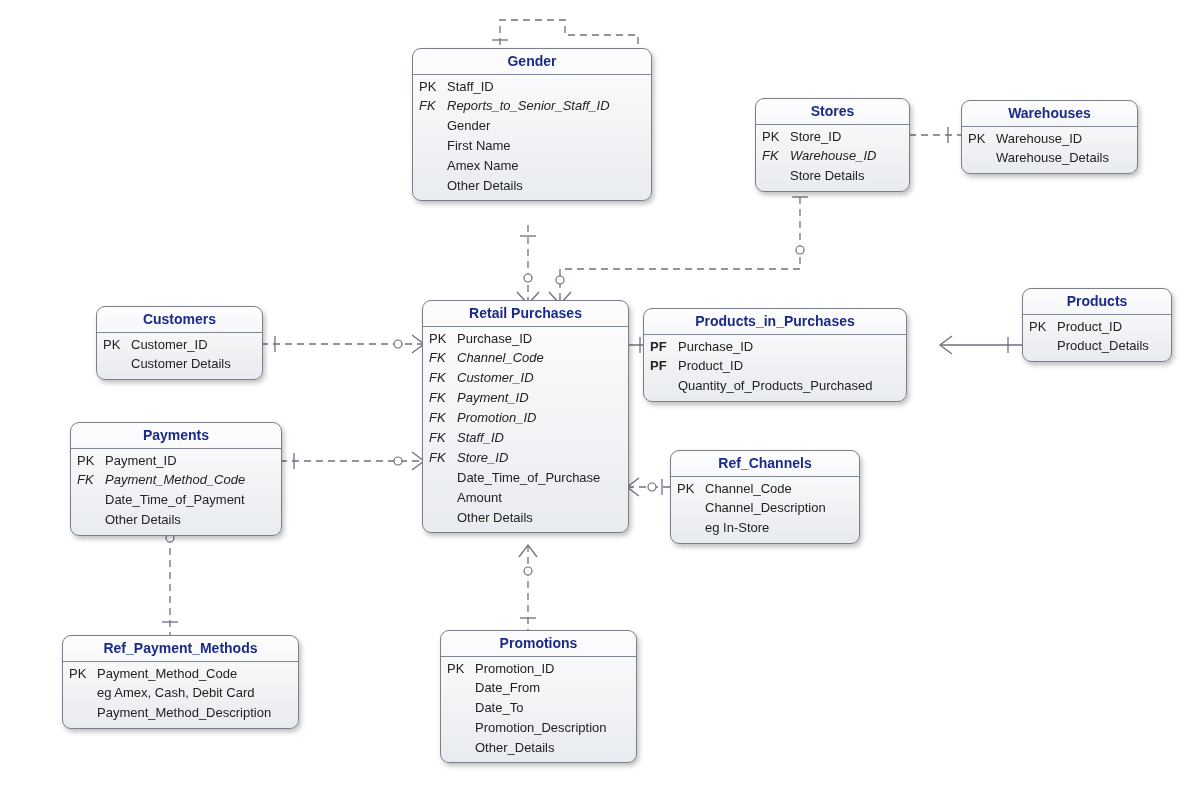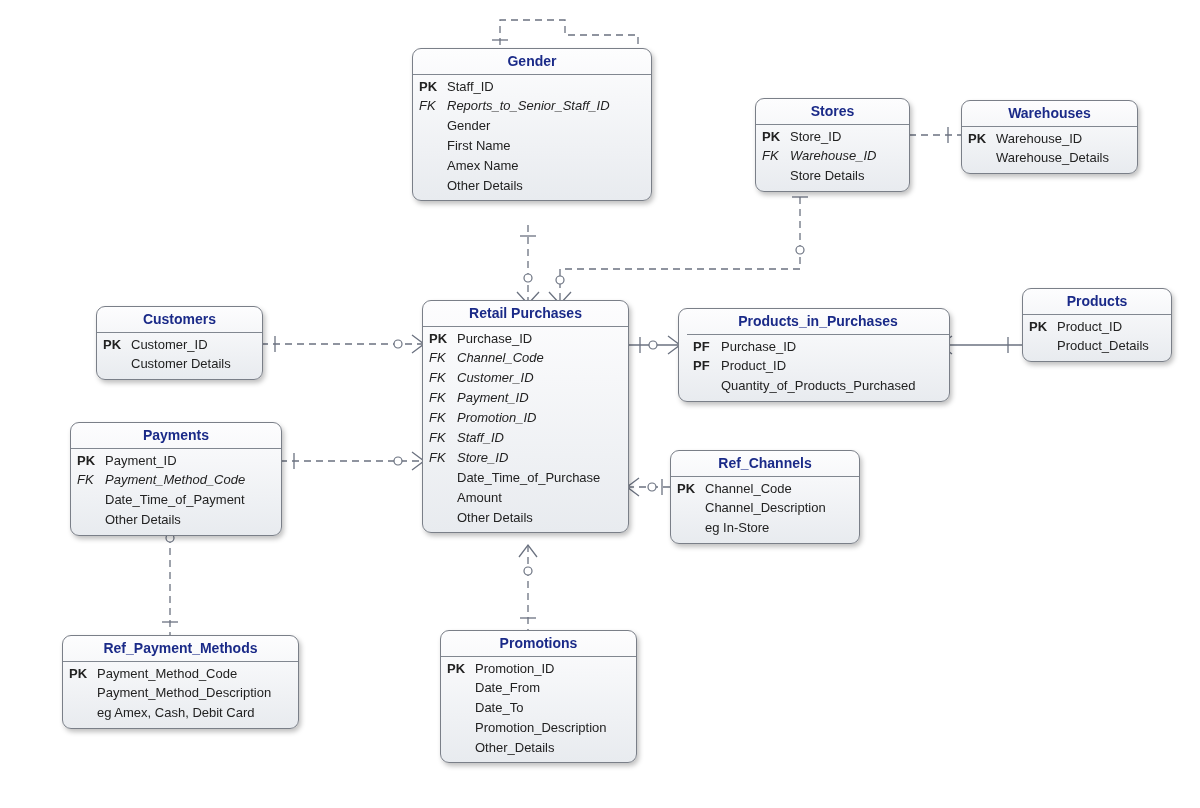--- a/index.html
+++ b/index.html
@@ -38,21 +38,21 @@
   }
   .row {
     display: flex;
     padding: 1.5px 8px 1.5px 6px;
     line-height: 1.3;
     white-space: nowrap;
   }
   .keycol {
     width: 28px;
     flex: 0 0 28px;
-    font-weight: bold;
+    font-weight: normal;
     color: #222;
   }
   .fk .keycol { font-style: italic; font-weight: normal; }
   .pf .keycol { font-weight: bold; }
   .attr {
     color: #222;
   }
   .fk .attr { font-style: italic; }
   svg.wires {
     position: absolute;
@@ -241,21 +241,21 @@
         <div class="row ">
           <span class="keycol"></span>
           <span class="attr">Amount</span>
         </div>
         <div class="row ">
           <span class="keycol"></span>
           <span class="attr">Other Details</span>
         </div>
       </div>
     </div>
-  <div id="ent-pip" class="entity" style="left:678px; top:308px; width:262px;padding-left:8px;">
+  <div id="ent-pip" class="entity" style="left:643px; top:308px; width:262px;">
       <div class="title">Products_in_Purchases</div>
       <div class="body">
         <div class="row pf">
           <span class="keycol">PF</span>
           <span class="attr">Purchase_ID</span>
         </div>
         <div class="row pf">
           <span class="keycol">PF</span>
           <span class="attr">Product_ID</span>
         </div>
@@ -318,25 +318,25 @@
     </div>
   <div id="ent-paymeth" class="entity" style="left:62px;  top:635px; width:235px;">
       <div class="title">Ref_Payment_Methods</div>
       <div class="body">
         <div class="row pk">
           <span class="keycol">PK</span>
           <span class="attr">Payment_Method_Code</span>
         </div>
         <div class="row ">
           <span class="keycol"></span>
+          <span class="attr">eg Amex, Cash, Debit Card</span>
+        </div>
+        <div class="row ">
+          <span class="keycol"></span>
           <span class="attr">Payment_Method_Description</span>
-        </div>
-        <div class="row ">
-          <span class="keycol"></span>
-          <span class="attr">eg Amex, Cash, Debit Card</span>
         </div>
       </div>
     </div>
   <div id="ent-promos" class="entity" style="left:440px; top:630px; width:195px;">
       <div class="title">Promotions</div>
       <div class="body">
         <div class="row pk">
           <span class="keycol">PK</span>
           <span class="attr">Promotion_ID</span>
         </div>

